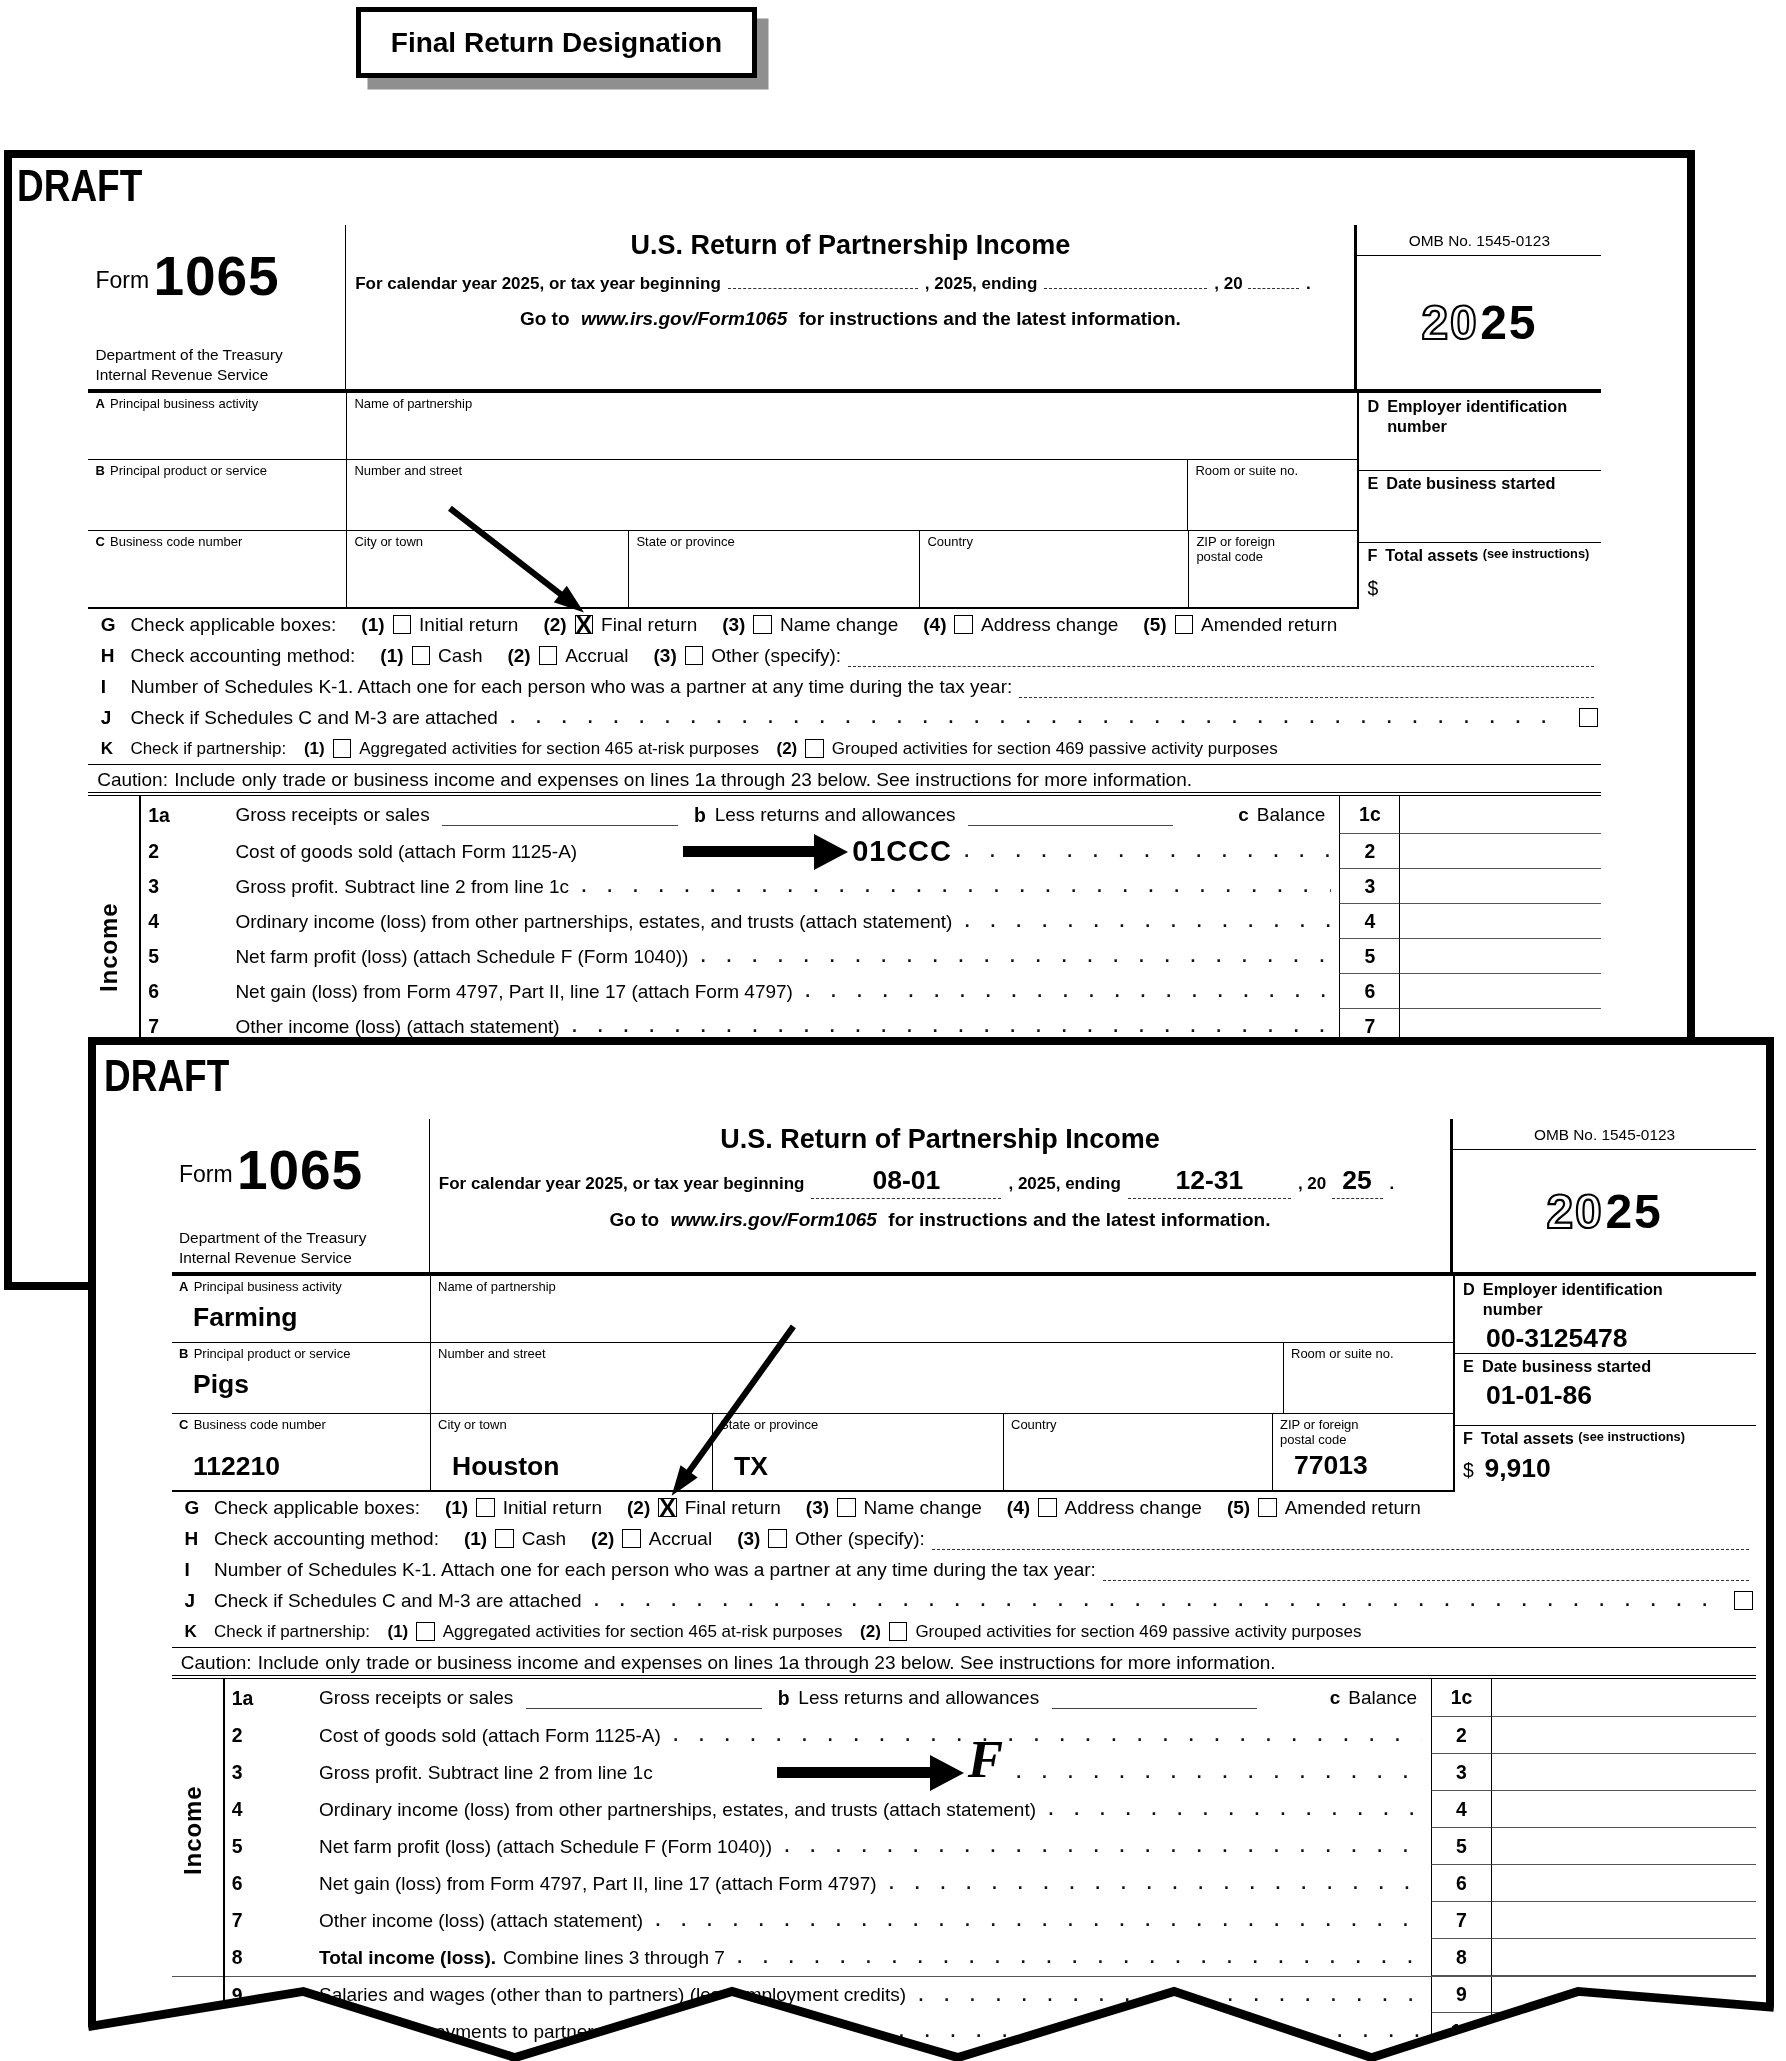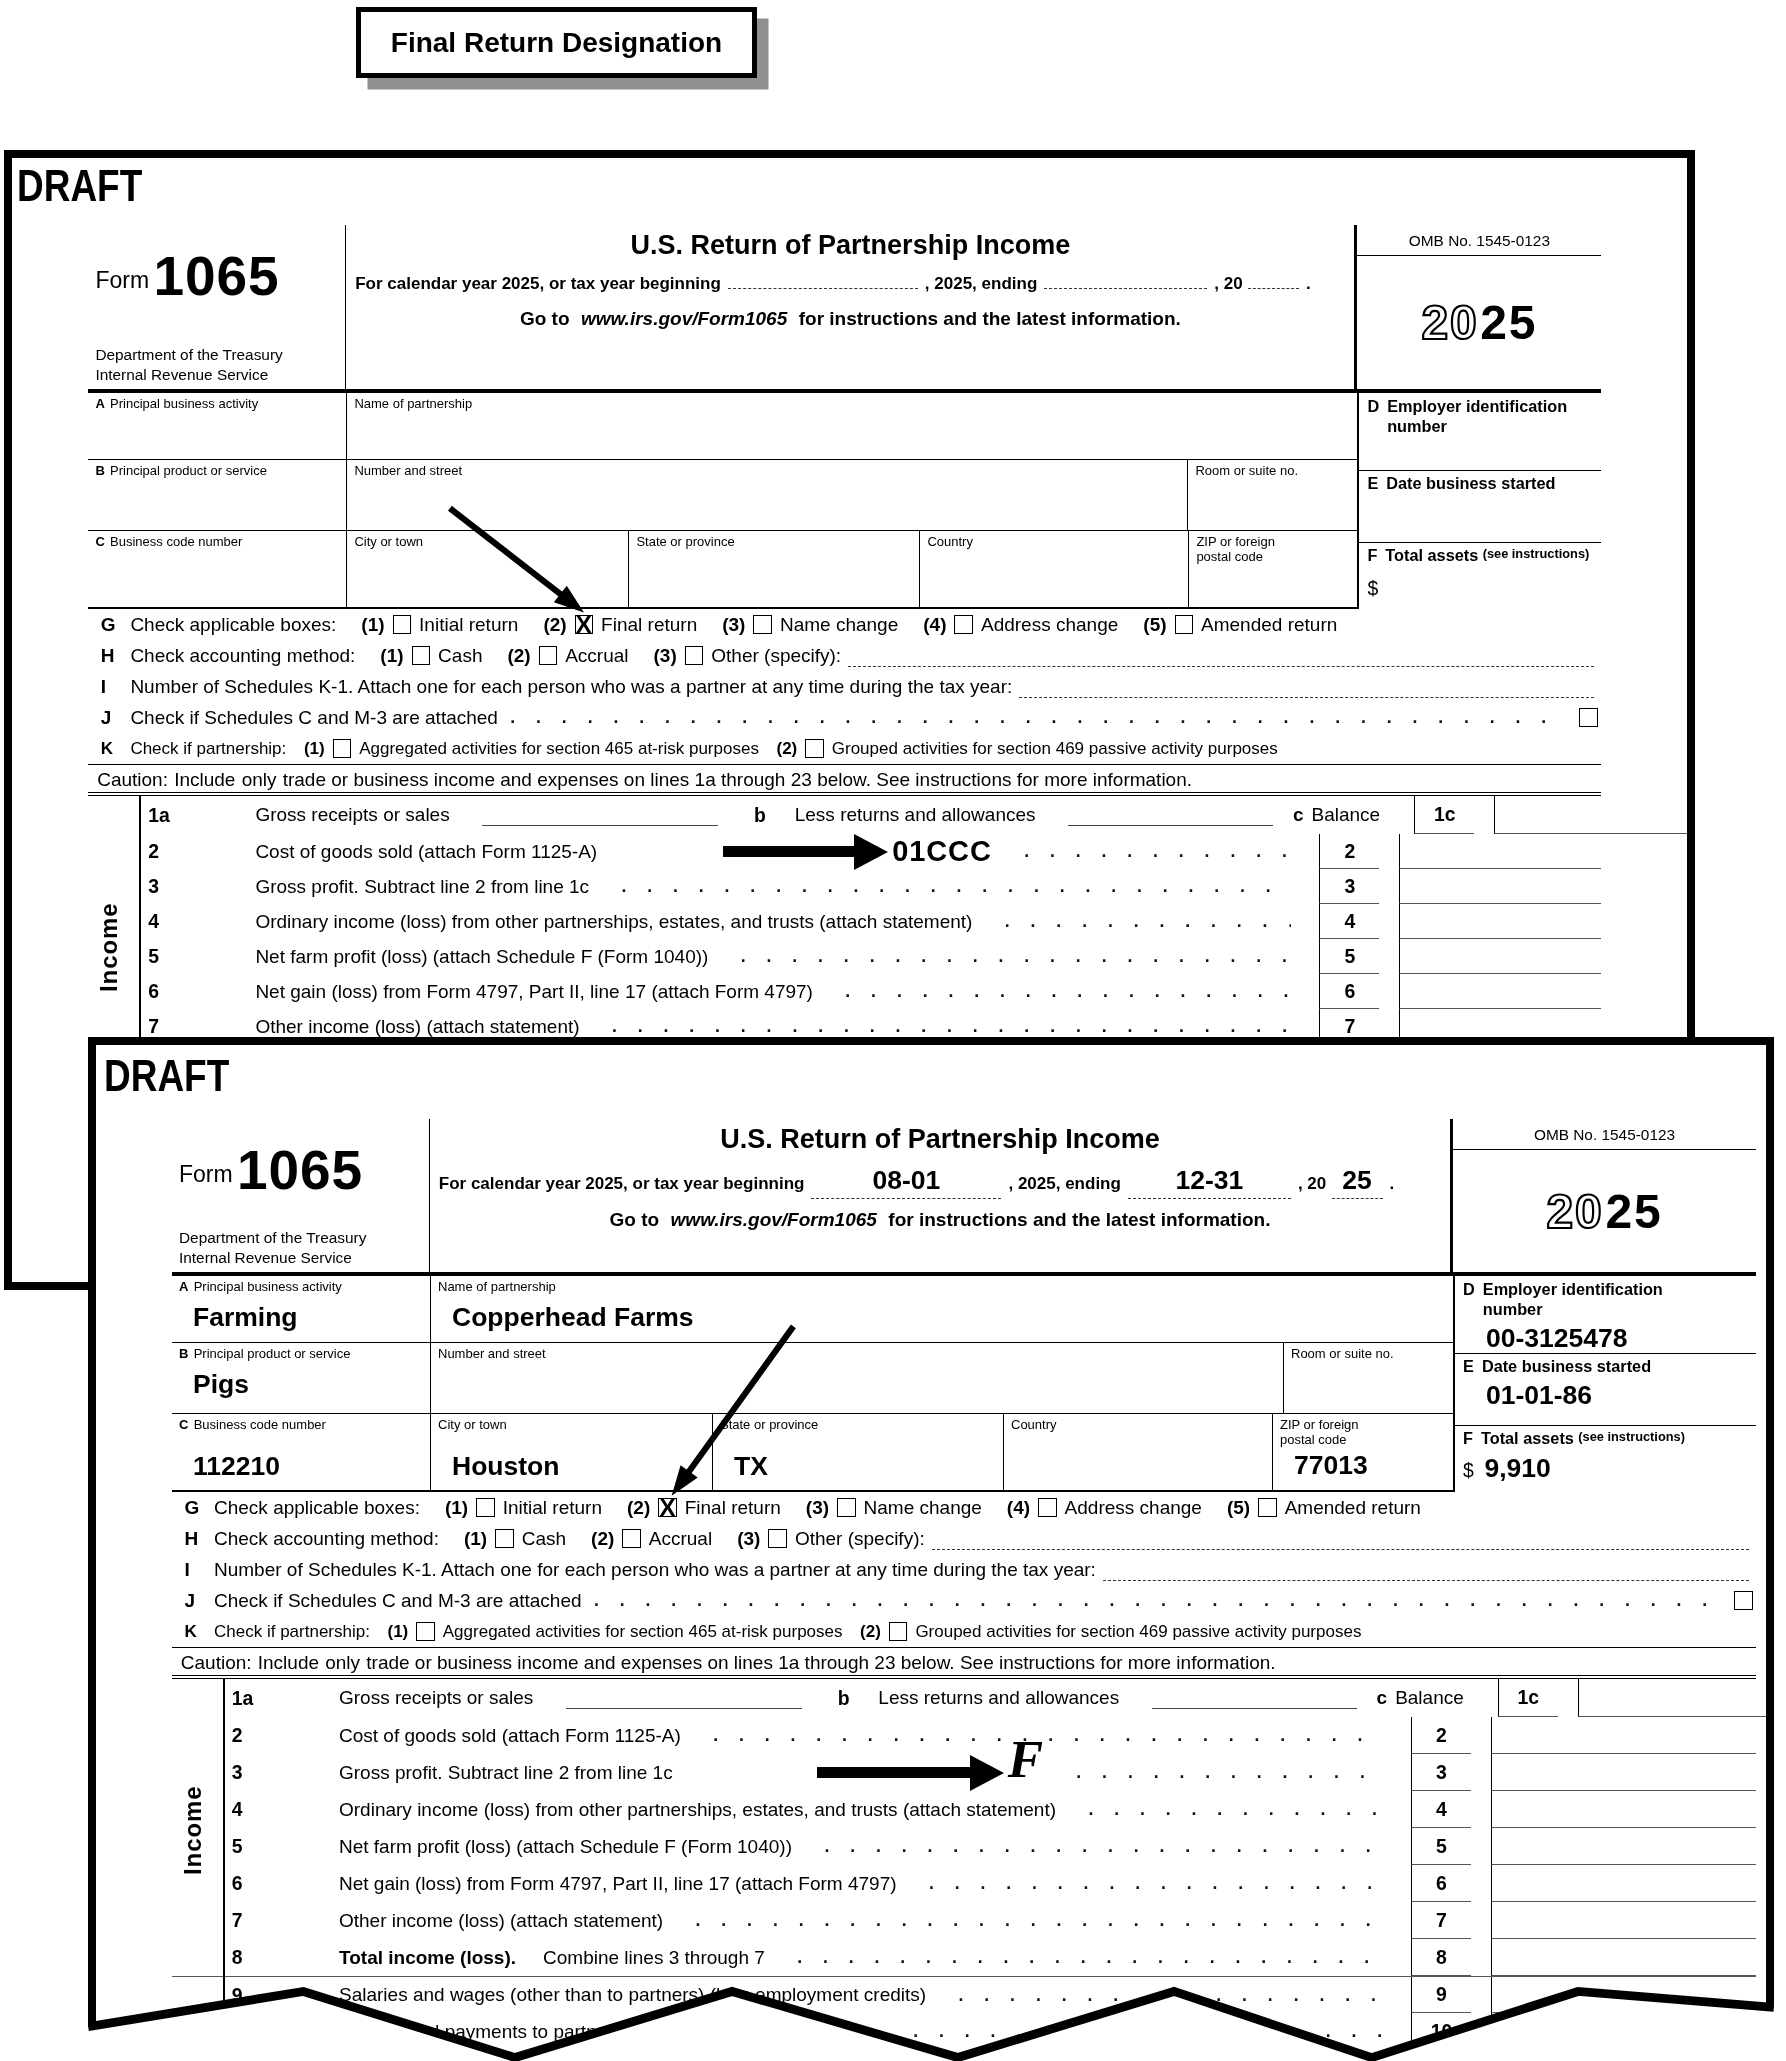--- a/index.html
+++ b/index.html
@@ -111,21 +111,21 @@
                 border-bottom:4.4px double #000; font-size:19px; padding:4.4px 0 0 8.8px; white-space:nowrap; }
   .cautionrow span { margin-right:6.2px; }
 
   
   .income { position:relative; }
   .income::before { content:""; position:absolute; left:51px; top:0; bottom:0; width:1.8px; background:#000; }
   .sidelabel { position:absolute; left:7px; top:19.4px; height:265px; writing-mode:vertical-rl;
                transform:rotate(180deg); font-weight:bold; font-size:24px; letter-spacing:0.9px; text-align:center; }
   .sidelabel2 { position:absolute; left:12.4px; top:316px; height:371px; writing-mode:vertical-rl;
                 transform:rotate(180deg); font-weight:bold; font-size:17px; }
-  .irow { display:flex; align-items:center; height:37px; padding-left:51px; font-size:19px; white-space:nowrap;gap:20px; }
+  .irow { display:flex; align-items:center; height:37px; padding-left:51px; font-size:19px; white-space:nowrap; }
   #sheet1 .irow { height:35px; }
   .irow.r1a { height:38px !important; }
   .irow.sep { border-top:1.8px solid #555; }
   .inum { width:48px; padding-left:8.8px; font-weight:bold; flex:none; font-size:19.4px; }
   .itext { margin-left:48px; }
   .ilead { font-weight:bold; margin-left:48px; }
   .ilead + .itext { margin-left:7px; }
   .bnum { flex:none; width:60px; align-self:stretch; border-left:1.8px solid #000; border-bottom:1.8px solid #555;
           display:flex; align-items:center; justify-content:center; font-weight:bold; font-size:19.4px; }
   .bamt { flex:none; width:var(--amtw); align-self:stretch; border-left:1.8px solid #000; border-bottom:1.8px solid #555; }
@@ -460,21 +460,20 @@
    </div>
 
    <div class="rowsabc">
     <div class="rowA">
       <div class="cell">
         <div class="clabel"><span class="cletter">A</span><span>Principal business activity</span></div>
         <div class="cvalue">Farming</div>
       </div>
       <div class="cell vb">
         <div class="clabel">Name of partnership</div>
-        <div class="cvalue">Copperhead Farms</div>
       </div>
       <div class="cell"></div>
     </div>
     <div class="rowB">
       <div class="cell">
         <div class="clabel"><span class="cletter">B</span><span>Principal product or service</span></div>
         <div class="cvalue">Pigs</div>
       </div>
       <div class="cell vb">
         <div class="clabel">Number and street</div>

